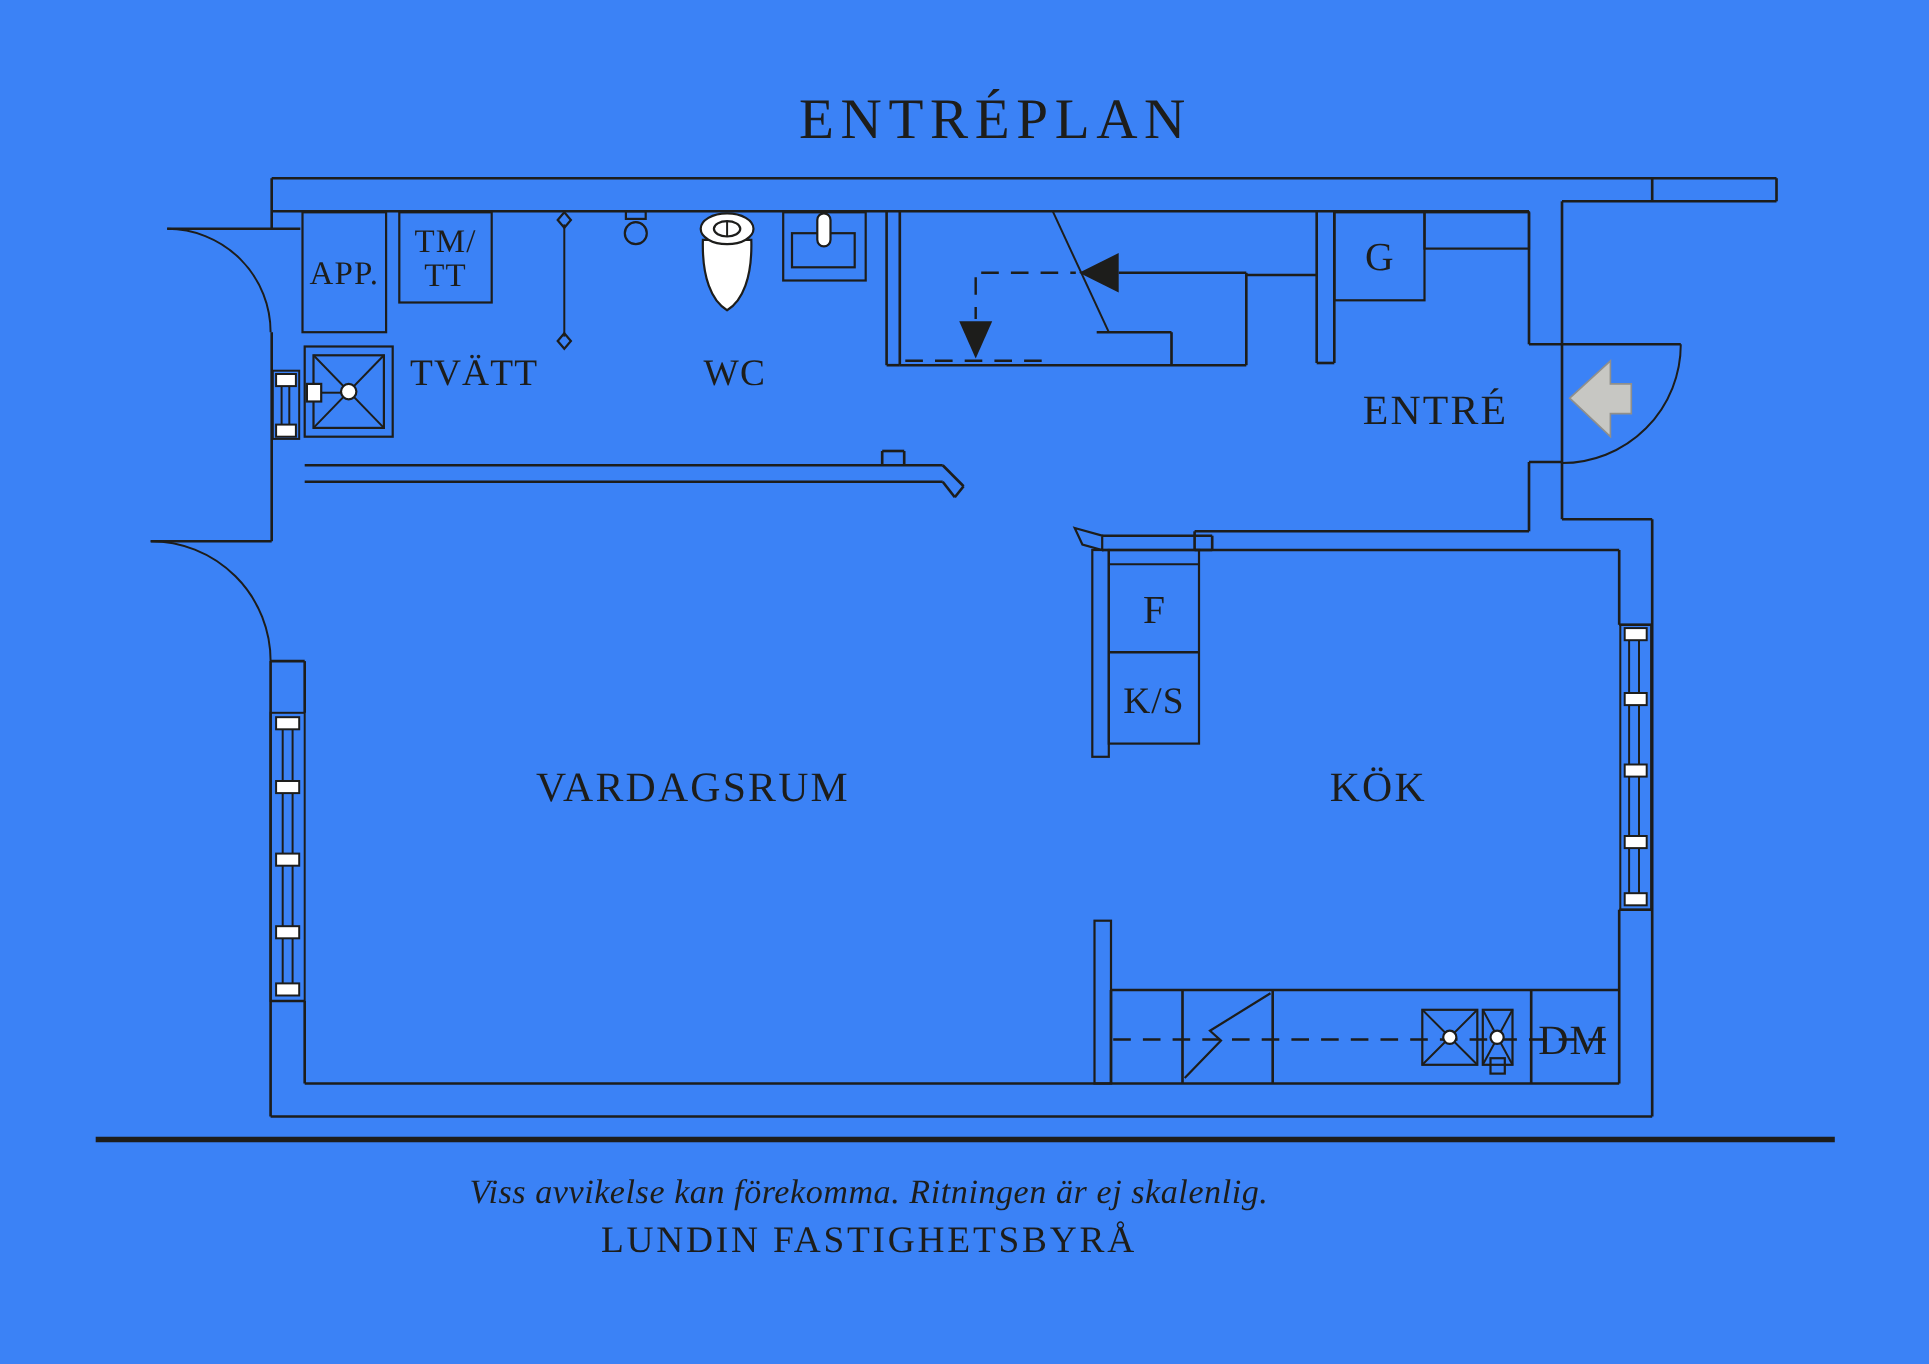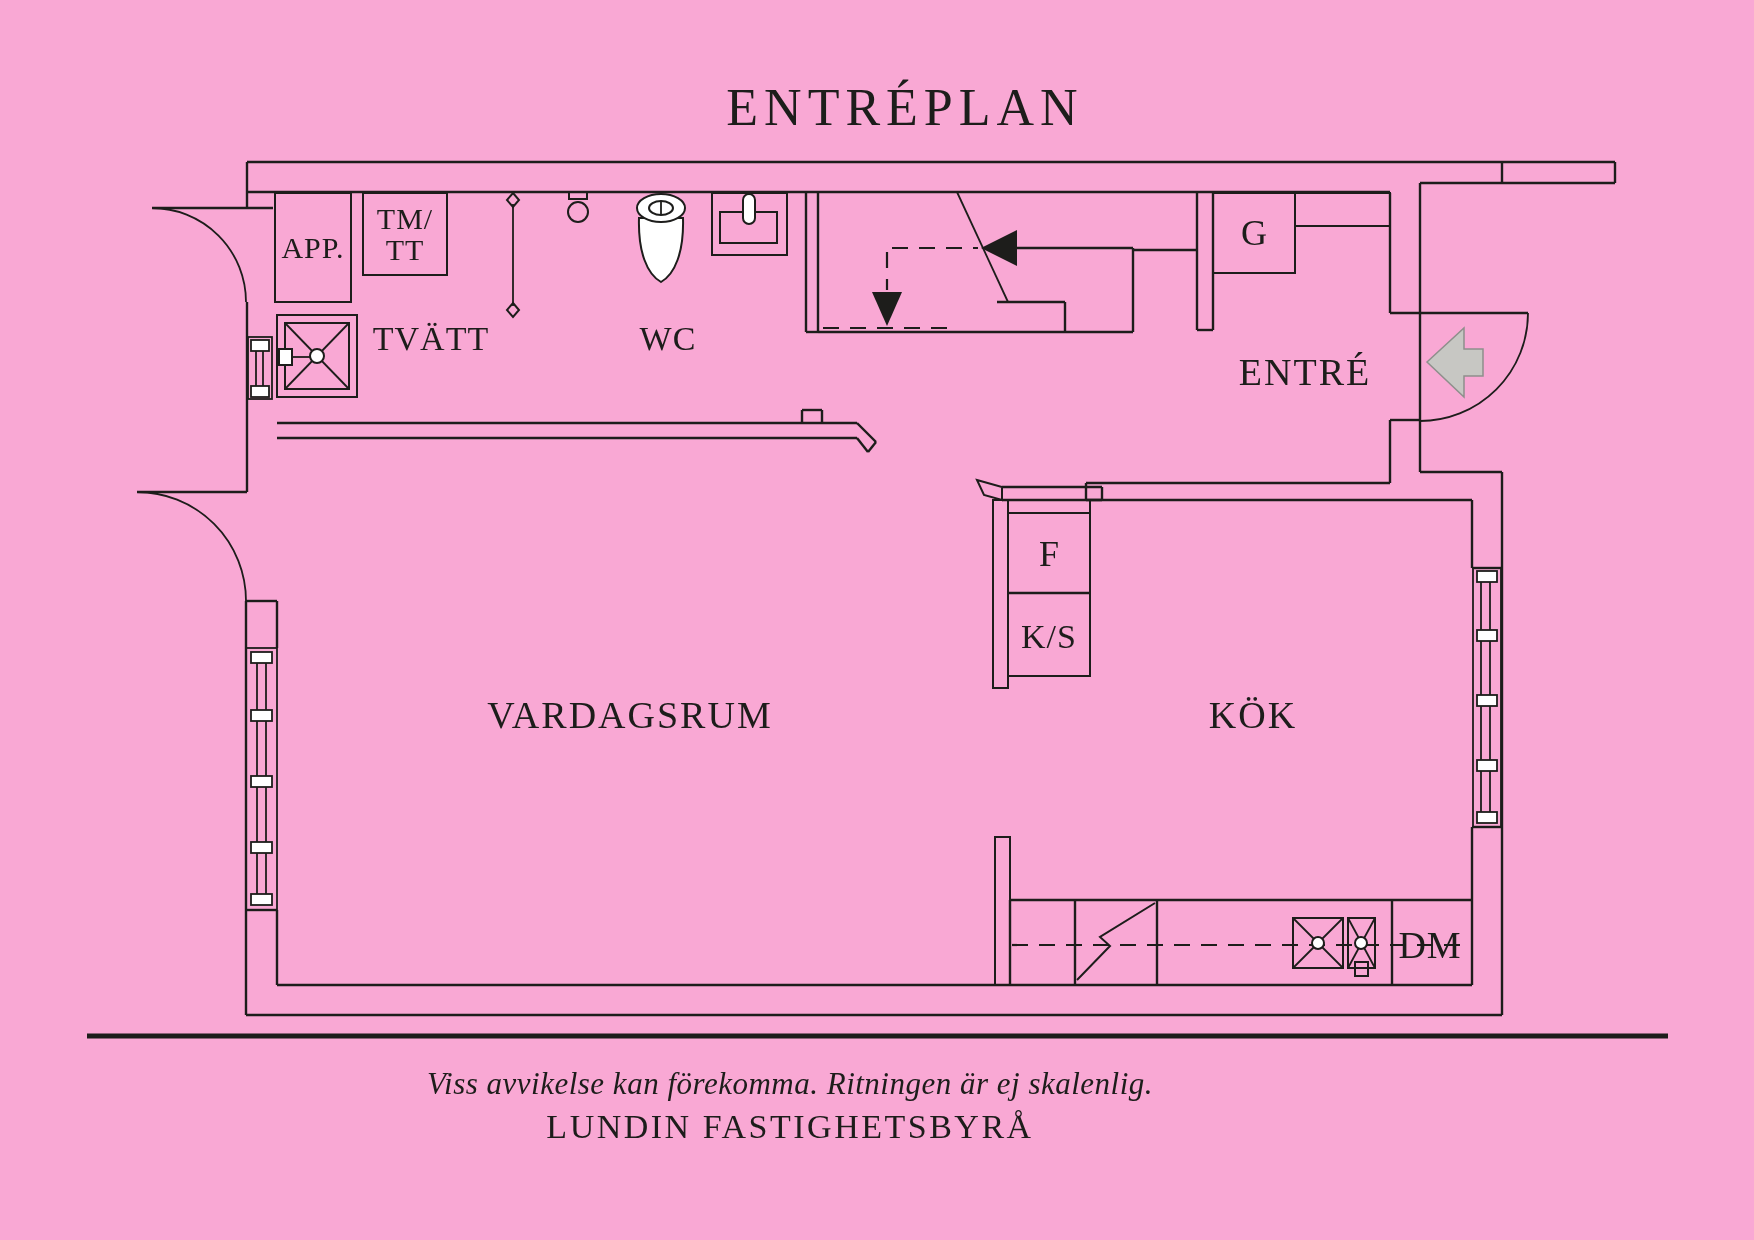--- a/index.html
+++ b/index.html
@@ -1,16 +1,16 @@
 <!DOCTYPE html>
 <html><head>
 <meta charset="utf-8">
 <style>
   html,body{margin:0;padding:0;background:#ffffff;}
-  .page{position:relative;width:1754px;height:1240px;background:#f9a8d4;overflow:hidden;
+  .page{position:relative;width:1754px;height:1240px;background:#3b82f6;overflow:hidden;
         font-family:"Liberation Serif", serif;}
   svg{display:block;}
   .wall{stroke:#1d1d1b;stroke-width:2.4;fill:none;stroke-linecap:butt;}
   .thin{stroke:#1d1d1b;stroke-width:1.8;fill:none;}
   .fix{stroke:#1d1d1b;stroke-width:2;fill:#ffffff;}
   .fixl{stroke:#1d1d1b;stroke-width:2;fill:none;}
   .dash{stroke:#1d1d1b;stroke-width:2.2;fill:none;stroke-dasharray:16 11;}
   .blk{fill:#1d1d1b;stroke:none;}
   .whiteblk{fill:#ffffff;stroke:#1d1d1b;stroke-width:1.8;}
   text{fill:#1d1d1b;}

